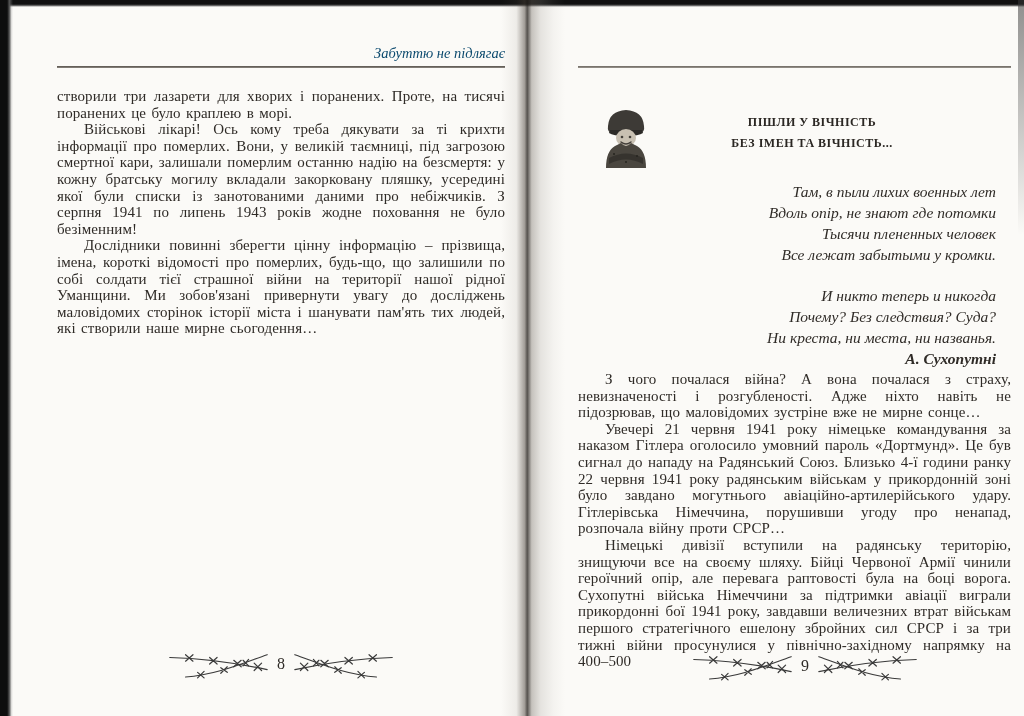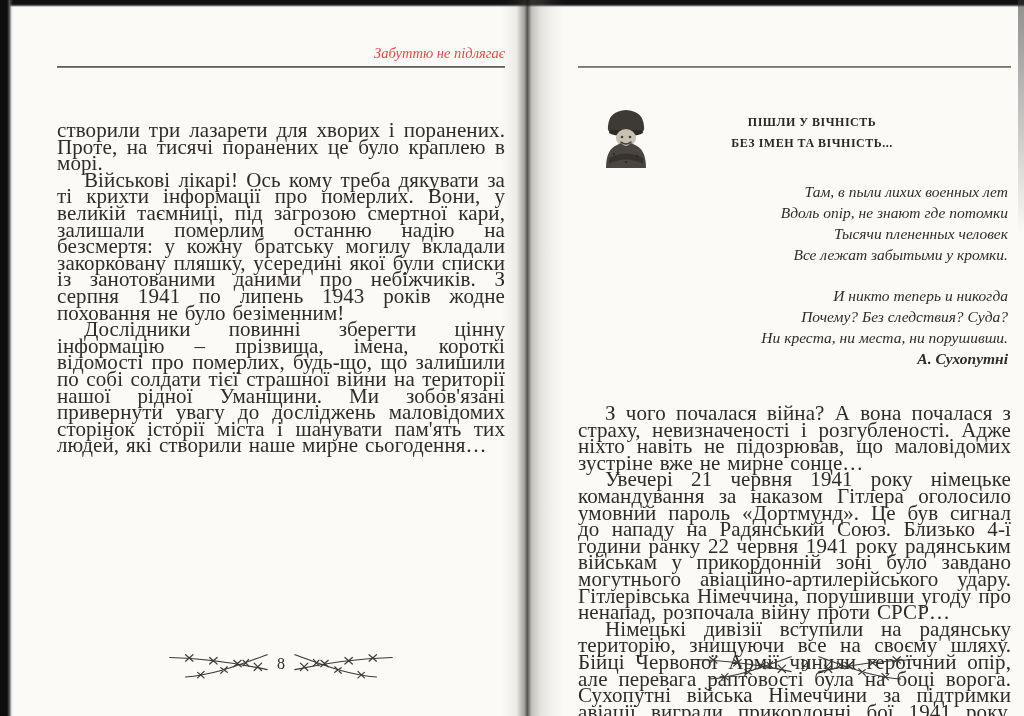--- a/index.html
+++ b/index.html
@@ -34,33 +34,32 @@
       rgba(160,155,148,0) 100%);
   }
   .edge-right-artifact {
     position: absolute; top: 0; right: 0; width: 6px; height: 235px;
     background: linear-gradient(180deg, rgba(55,55,55,0.55) 0%, rgba(55,55,55,0.25) 55%, rgba(55,55,55,0) 100%);
   }
 
   
   .body-text {
     position: absolute;
-    font-size: 21px; line-height: 16.6px;
+    font-size: 15px; line-height: 16.6px;
     text-align: justify;
     word-spacing: 1.5px; letter-spacing: 0.1px;
     color: #2f2b27;
-    margin-top: 34px;
   }
   .body-text p { margin: 0; text-indent: 27px; }
   .body-text p.cont { text-indent: 0; }
 
   
   .lp-header {
     position: absolute; top: 45px; left: 57px; width: 448px;
-    text-align: right; font-style: italic; font-size: 14.5px; color: #ef4444;
+    text-align: right; font-style: italic; font-size: 14.5px; color: #0c4a6e;
   }
   .lp-rule {
     position: absolute; top: 66px; left: 57px; width: 448px; height: 2px;
     background: linear-gradient(180deg, #57524c 0%, #8d8881 100%);
   }
   .lp-body { top: 88px; left: 57px; width: 448px; }
 
   
   .rp-rule {
     position: absolute; top: 66px; left: 578px; width: 433px; height: 2px;
@@ -73,21 +72,21 @@
     margin: 0; text-align: center;
     font-size: 12px; font-weight: bold; line-height: 21px;
     letter-spacing: 0.5px; color: #2b2723;
   }
   .rp-title span { display: block; }
   .poem {
     position: absolute; top: 181px; left: 703px; width: 305px;
     text-align: right; font-style: italic;
     font-size: 15.5px; line-height: 21px; color: #2f2b27;
   }
-  .poem .stanza { margin: 0 0 20px 0; }
+  .poem .stanza { margin: 0 12px 20px 0; }
   .poem .stanza div { white-space: nowrap; }
   .poem .attribution { font-weight: bold; }
   .rp-body { top: 371px; left: 578px; width: 433px; }
 
   
   .folio {
     position: absolute; width: 266px; height: 40px;
     display: flex; align-items: center; justify-content: center; gap: 7px;
   }
   .folio-left  { top: 644px; left: 148px; }
@@ -175,21 +174,21 @@
     <div class="poem">
       <div class="stanza">
         <div>Там, в пыли лихих военных лет</div>
         <div>Вдоль опір, не знают где потомки</div>
         <div>Тысячи плененных человек</div>
         <div>Все лежат забытыми у кромки.</div>
       </div>
       <div class="stanza">
         <div>И никто теперь и никогда</div>
         <div>Почему? Без следствия? Суда?</div>
-        <div>Ни креста, ни места, ни порушивши.</div>
+        <div>Ни креста, ни места, ни названья.</div>
         <div class="attribution">А. Сухопутні</div>
       </div>
     </div>
 
     <div class="body-text rp-body">
       <p>З чого почалася війна? А вона почалася з страху, невизначеності і розгубленості. Адже ніхто навіть не підозрював, що маловідомих зустріне вже не мирне сонце…</p>
       <p>Увечері 21 червня 1941 року німецьке командування за наказом Гітлера оголосило умовний пароль «Дортмунд». Це був сигнал до нападу на Радянський Союз. Близько 4-ї години ранку 22 червня 1941 року радянським військам у прикордонній зоні було завдано могутнього авіаційно-артилерійського удару. Гітлерівська Німеччина, порушивши угоду про ненапад, розпочала війну проти СРСР…</p>
       <p>Німецькі дивізії вступили на радянську територію, знищуючи все на своєму шляху. Бійці Червоної Армії чинили героїчний опір, але перевага раптовості була на боці ворога. Сухопутні війська Німеччини за підтримки авіації виграли прикордонні бої 1941 року, завдавши величезних втрат військам першого стратегічного ешелону збройних сил СРСР і за три тижні війни просунулися у північно-західному напрямку на 400–500</p>
     </div>
 

